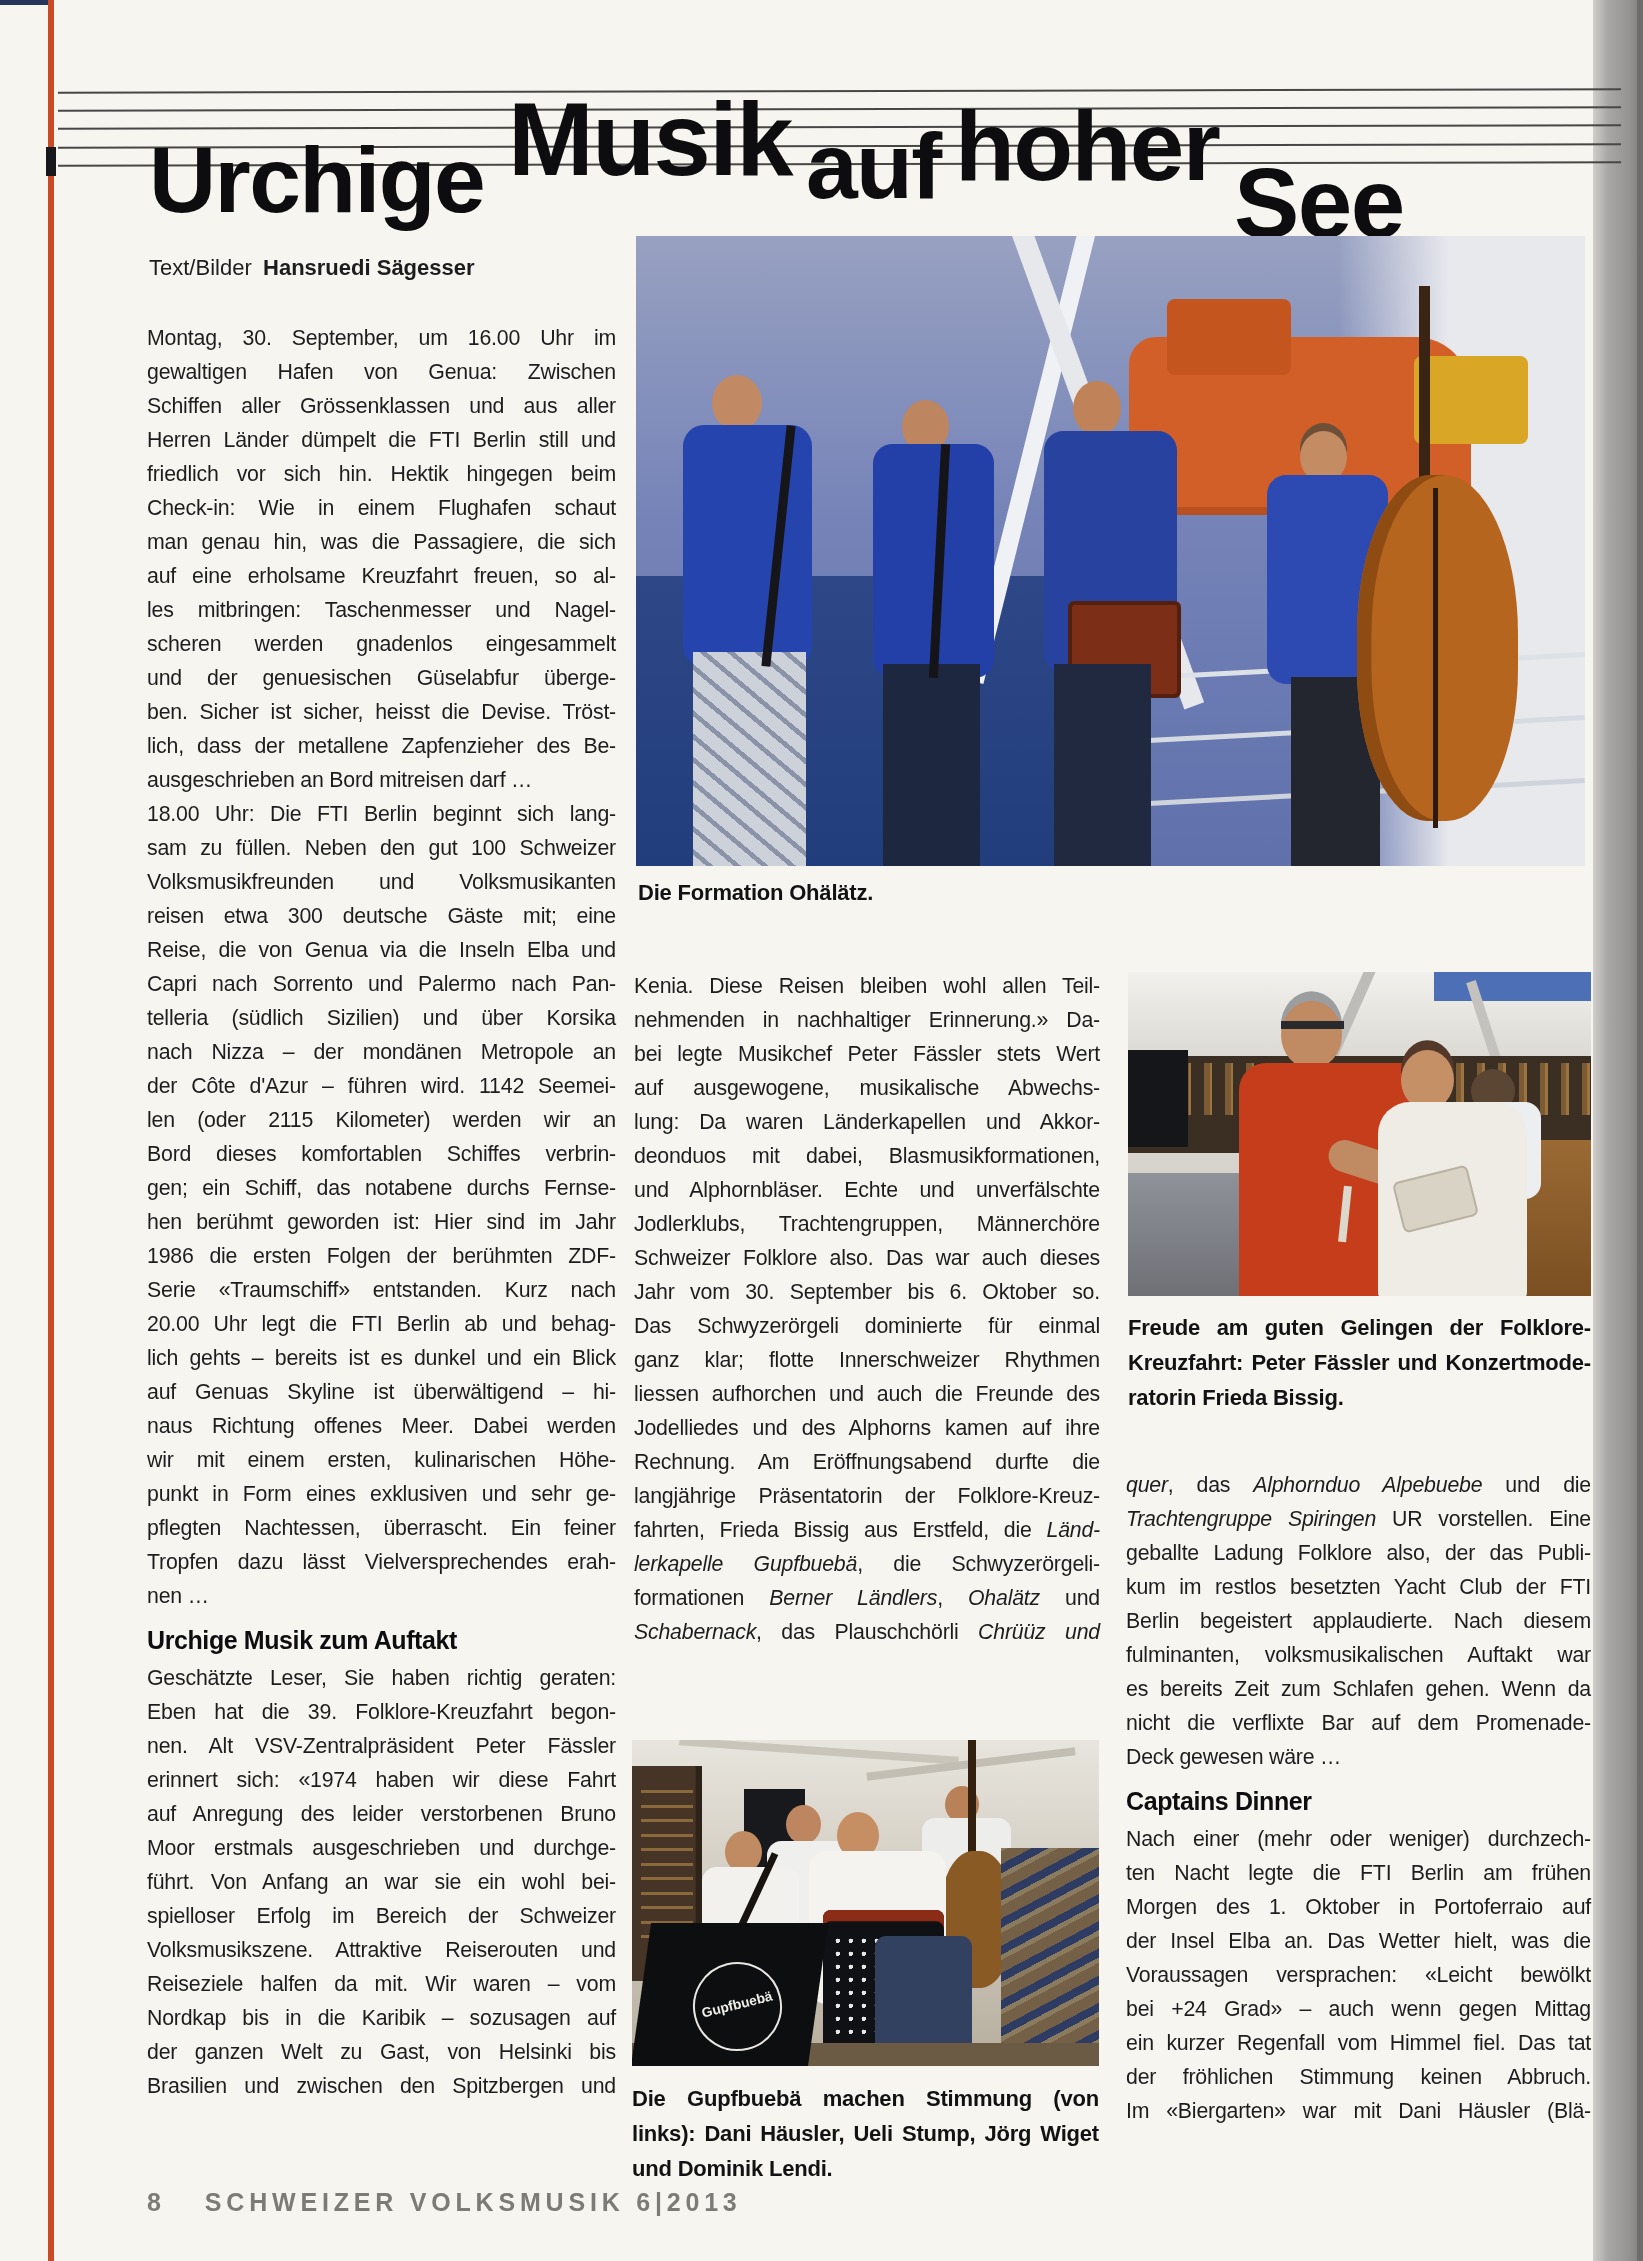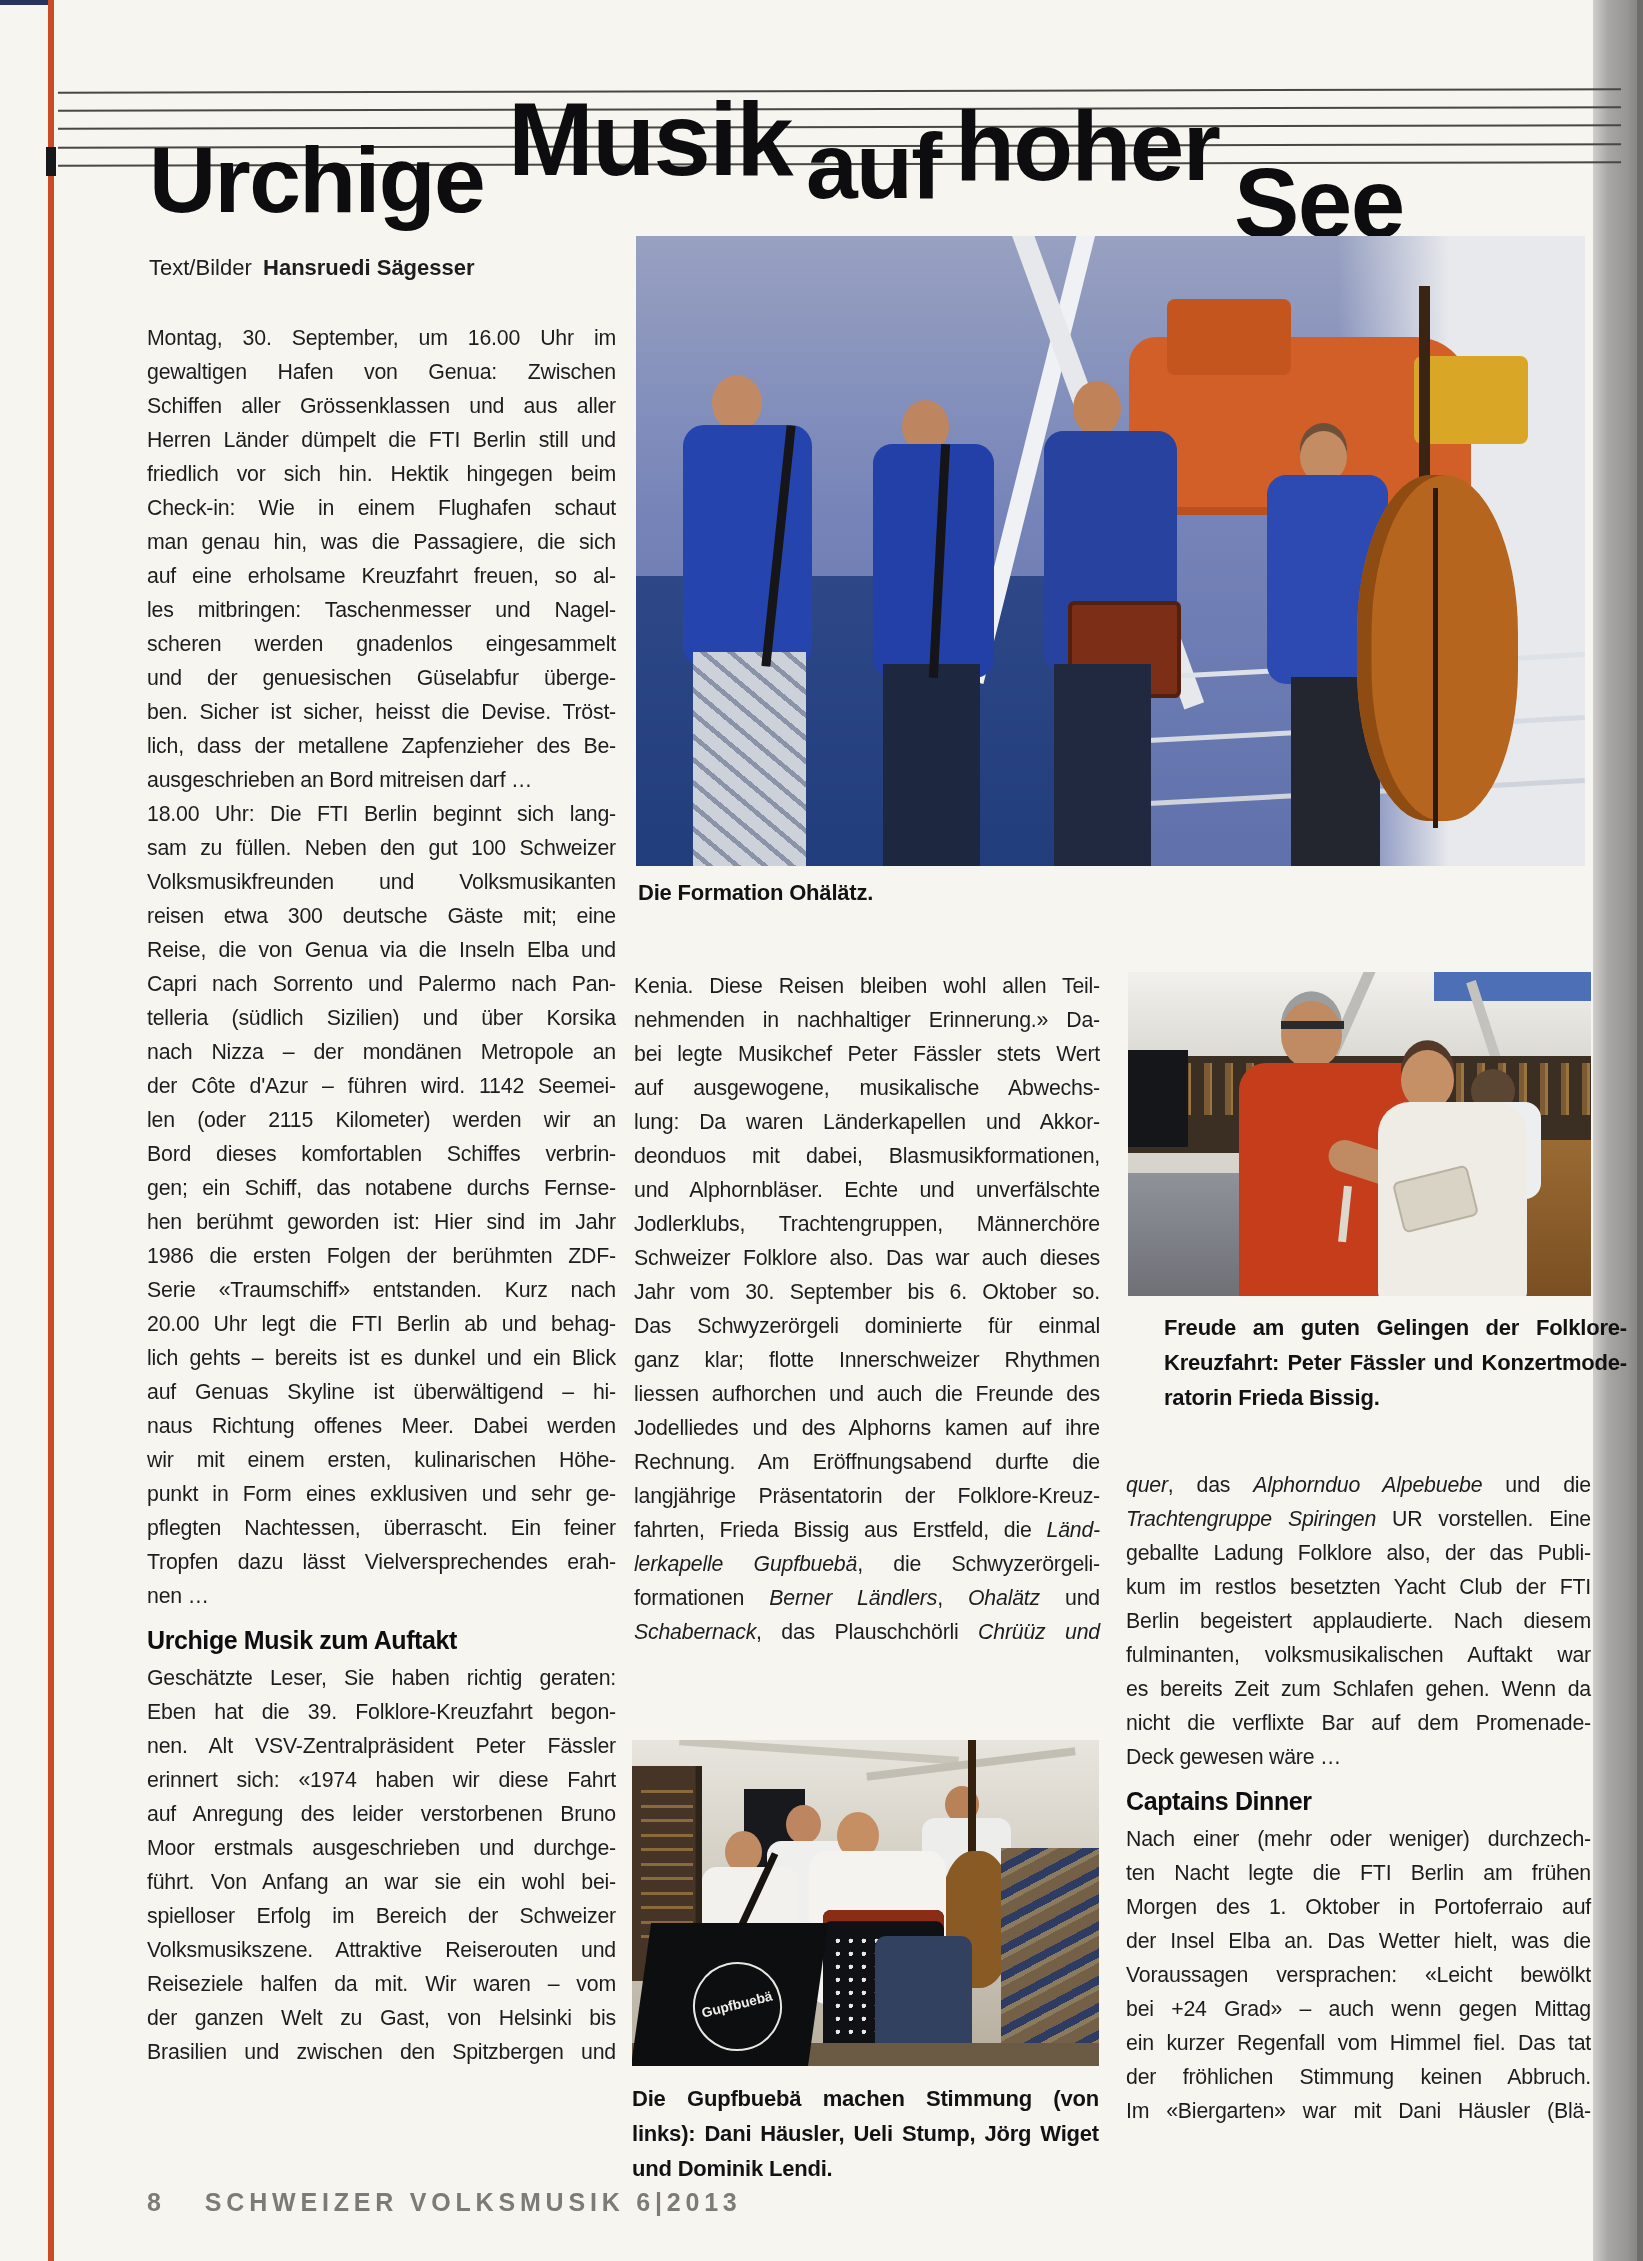--- a/index.html
+++ b/index.html
@@ -112,20 +112,21 @@
         <div class="tline">Geschätzte Leser, Sie haben richtig geraten:</div>
         <div class="tline">Eben hat die 39. Folklore-Kreuzfahrt begon-</div>
         <div class="tline">nen. Alt VSV-Zentralpräsident Peter Fässler</div>
         <div class="tline">erinnert sich: «1974 haben wir diese Fahrt</div>
         <div class="tline">auf Anregung des leider verstorbenen Bruno</div>
         <div class="tline">Moor erstmals ausgeschrieben und durchge-</div>
         <div class="tline">führt. Von Anfang an war sie ein wohl bei-</div>
         <div class="tline">spielloser Erfolg im Bereich der Schweizer</div>
         <div class="tline">Volksmusikszene. Attraktive Reiserouten und</div>
         <div class="tline">Reiseziele halfen da mit. Wir waren – vom</div>
+        <div class="tline">Nordkap bis in die Karibik – sozusagen auf</div>
         <div class="tline">der ganzen Welt zu Gast, von Helsinki bis</div>
         <div class="tline">Brasilien und zwischen den Spitzbergen und</div>
       </div>
   </div>
 
   <div class="photo" style="left:636px;top:236px;width:949px;height:630px">
     <div style="inset:0;background:linear-gradient(#98a1c1 0%,#7583b8 45%,#5f70ab 100%)"></div>
     <div style="left:0;top:54%;width:50%;height:46%;background:linear-gradient(#2d4787,#223d7c)"></div>
     <div style="right:0;top:0;width:26%;height:100%;background:linear-gradient(90deg,rgba(238,239,243,0),#e8e9ed 45%)"></div>
     <div style="left:41%;top:-6%;width:17.7px;height:78%;background:#f0f1f4;transform:rotate(14deg)"></div>
@@ -200,21 +201,21 @@
     <div style="left:70%;top:40%;width:89px;height:97px;background:#eceef0;border-radius:16px"></div>
     <div style="left:33%;top:9%;width:61px;height:68px;background:#c08a62;border-radius:50%;box-shadow:0 -9.7px 0 #9c9d9f"></div>
     <div style="left:33%;top:15%;width:63px;height:8px;background:#2a2a2e"></div>
     <div style="left:24%;top:28%;width:189px;height:242px;background:#c63d1b;border-radius:27px 27px 8px 8px"></div>
     <div style="left:43%;top:55%;width:97px;height:32px;background:#c08a62;border-radius:16px;transform:rotate(18deg)"></div>
     <div style="left:59%;top:24%;width:53px;height:60px;background:#c69067;border-radius:50%;box-shadow:0 -9.7px 0 #54382a"></div>
     <div style="left:54%;top:40%;width:149px;height:201px;background:#efece6;border-radius:32px 32px 11.3px 11.3px"></div>
     <div style="left:58%;top:62%;width:73px;height:48px;background:#d9d3c5;border:2.4px solid #b9b2a2;border-radius:6.4px;transform:rotate(-14deg)"></div>
     <div style="left:46%;top:66%;width:8px;height:56px;background:#dcd8cc;transform:rotate(6deg)"></div>
   </div>
-  <div class="caption" style="left:1164px;top:1310px;width:463px">
+  <div class="caption" style="left:1128px;top:1310px;width:463px">
       <div class="tline">Freude am guten Gelingen der Folklore-</div>
       <div class="tline">Kreuzfahrt: Peter Fässler und Konzertmode-</div>
       <div class="tline endline">ratorin Frieda Bissig.</div>
     </div>
 
   <div class="col" style="left:1126px;top:1468px;width:465px">
     <div>
         <div class="tline"><i>quer</i>, das <i>Alphornduo Alpebuebe</i> und die</div>
         <div class="tline"><i>Trachtengruppe Spiringen</i> UR vorstellen. Eine</div>
         <div class="tline">geballte Ladung Folklore also, der das Publi-</div>

